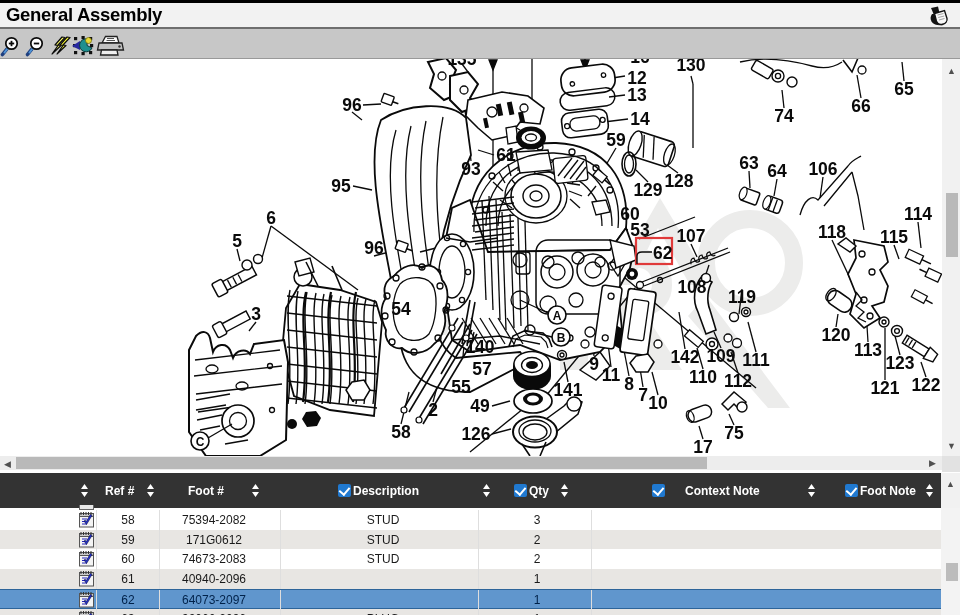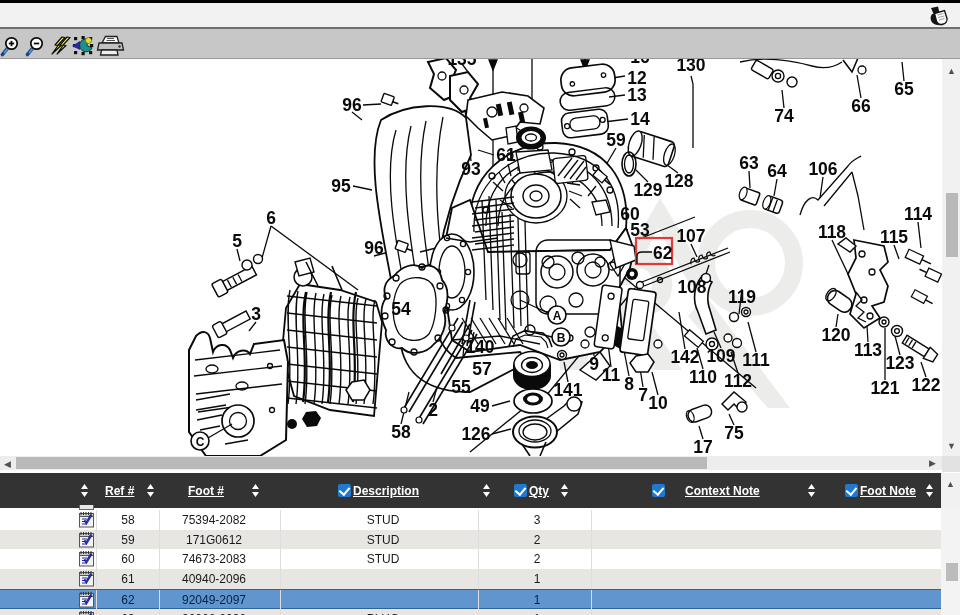--- a/index.html
+++ b/index.html
@@ -17,21 +17,21 @@
 
 
 #vscroll { left:942px; top:59px; width:18px; height:397px; background:#f1f1f1; }
 #vthumb { position:absolute; left:4px; top:134px; width:12px; height:64px; background:#b9b9b9; }
 #hscroll { left:0; top:456px; width:942px; height:14px; background:#ededed; }
 #hthumb { position:absolute; left:16px; top:1px; width:691px; height:12px; background:#b9b9b9; }
 .sbarrow { position:absolute; font-size:9px; color:#505050; }
 
 
 #thead { left:0; top:473px; width:960px; height:35px; background:#333333; color:#fff; font-size:12px; font-weight:bold; }
-#thead .hi { position:absolute; top:11px;text-decoration:underline; }
+#thead .hi { position:absolute; top:11px; }
 .sorticon { position:absolute; top:10px; width:9px; height:15px; }
 .cb { position:absolute; top:11px; width:13px; height:13px; background:#2079d0; border-radius:2px; }
 .cb:after { content:""; position:absolute; left:3px; top:1px; width:5px; height:8px;
   border:solid #fff; border-width:0 2px 2px 0; transform:rotate(40deg); }
 #tbody { left:0; top:510px; width:941px; height:105px; background:#fff; font-size:12px; color:#1a1a1a; }
 .row { position:absolute; left:0; width:941px; height:20px; }
 .row .c { position:absolute; top:3px; text-align:center; }
 .colsep { position:absolute; top:0; width:1px; height:20px; background:#dedede; }
 </style>
 </head>
@@ -568,20 +568,21 @@
     <text x="462" y="65">135</text>
     </g>
     <rect x="636" y="238" width="36" height="26" fill="none" stroke="#e03a3a" stroke-width="2.2"></rect>
     <path d="M637,264 L637,256 Q637,252 642,252 L652,252" fill="none" stroke="#0a0a0a" stroke-width="1.4"></path>
     <text x="653" y="259" font-size="17.5" font-weight="bold" fill="#0a0a0a">62</text>
     </g>
   </svg>
 
   <div id="topblack" class="abs"></div>
   <div id="titlebar" class="abs">
+      <span class="t">General Assembly</span>
     <svg style="position:absolute;left:928px;top:3px" width="22" height="21" viewBox="0 0 22 21">
       <path d="M3 2 L10 0.5 L11.5 7 L6 9 Z" fill="#141414"></path>
       <path d="M4 8 C2.5 10 2 13 3.5 15.5 C5 18 8 19.5 11 19 L6.5 8 Z" fill="#141414"></path>
       <path d="M6.5 7.5 L16.5 4.5 L19 12.5 C19.5 15 17.5 17.5 14.5 18.2 C11.8 18.8 9.3 17.5 8.4 15 Z" fill="#f8f8f8" stroke="#141414" stroke-width="1.4"></path>
       <path d="M9 18.5 C13 20.5 17 19 19 15.5 L19.5 12 C19.5 16 16 19 12 19.2 Z" fill="#141414"></path>
       <g stroke="#999" stroke-width="0.9">
           <line x1="9.5" y1="9" x2="15.5" y2="7.5"></line>
           <line x1="10.2" y1="11.5" x2="16.2" y2="10"></line>
           <line x1="11" y1="14" x2="16.5" y2="12.5"></line>
         </g>
@@ -810,21 +811,21 @@
             <line x1="13" y1="1" x2="13" y2="4"></line>
           </g>
           <g stroke="#2222bb" stroke-width="1">
             <line x1="4" y1="8" x2="9" y2="8"></line>
             <line x1="4" y1="10.5" x2="8" y2="10.5"></line>
             <line x1="4" y1="13" x2="9" y2="13"></line>
           </g>
           <path d="M6 10 L8.5 13.5 L14 4.5 L12.3 3.6 L8.3 10.6 L7.2 9.2 Z" fill="#2233cc" stroke="#111144" stroke-width="0.6"></path>
         </svg>
         <div class="c" style="left:100px;width:56px">62</div>
-        <div class="c" style="left:160px;width:108px">92049-2097</div>
+        <div class="c" style="left:160px;width:108px">64073-2097</div>
         <div class="c" style="left:500px;width:74px">1</div>
         <div class="colsep" style="left:96px"></div>
         <div class="colsep" style="left:159px"></div>
         <div class="colsep" style="left:280px"></div>
         <div class="colsep" style="left:478px"></div>
         <div class="colsep" style="left:591px"></div>
       </div>
   <div class="row" style="top:98.5px;background:#e8e6e3;">
         <svg width="17" height="17" viewBox="0 0 17 17" style="position:absolute;left:78px;top:1px">
           <rect x="1.5" y="2.5" width="14" height="13.5" fill="#f4f4f4" stroke="#555" stroke-width="1"></rect>

